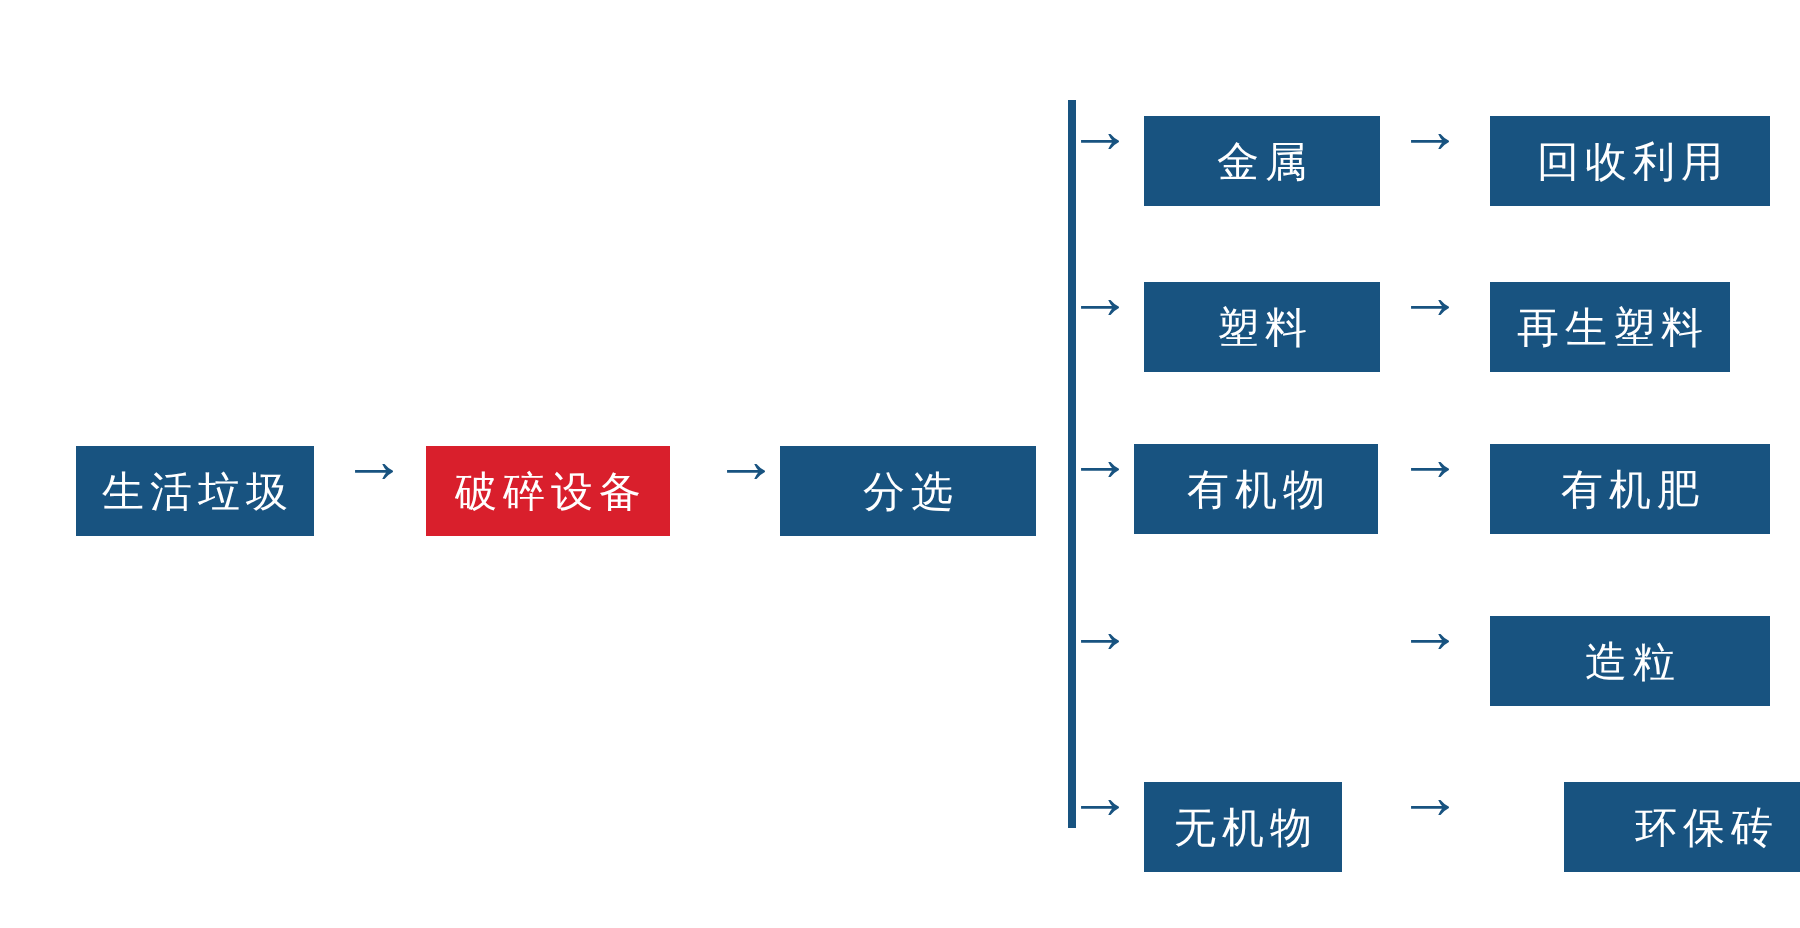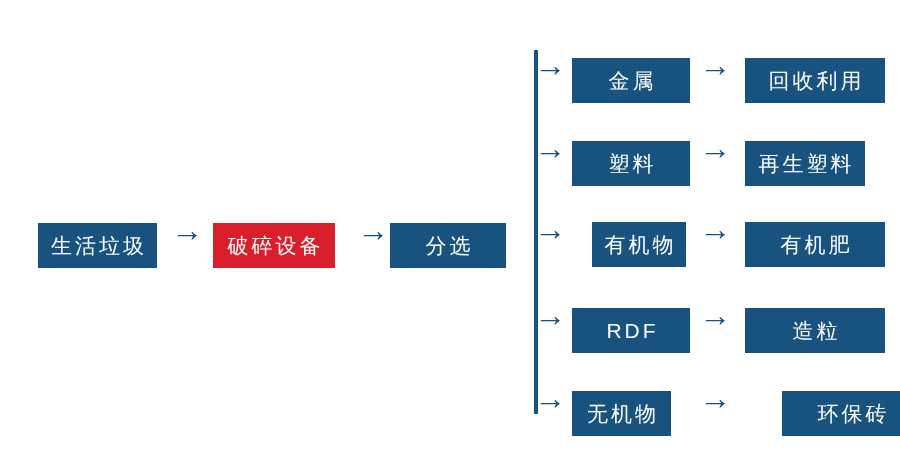--- a/index.html
+++ b/index.html
@@ -58,41 +58,40 @@
 </style>
 </head>
 <body>
 
 <div class="canvas">
 
   <div class="box" style="left:38px; top:207px; width:119px">生活垃圾</div>
   <span class="arrow" style="left:167px; top:207px">→</span>
   <div class="box red" style="left:213px; top:207px; width:122px">破碎设备</div>
   <span class="arrow" style="left:353px; top:207px">→</span>
-  <div class="box" style="left:390px; top:207px; width:116px">分选</div>
+  <div class="box" style="left:390px; top:207px; width:128px">分选</div>
 
   <div class="vline" style="left:534px; top:50px; height:364px"></div>
 
   <span class="arrow" style="left:530px; top:42px">→</span>
   <div class="box" style="left:572px; top:42px; width:118px">金属</div>
   <span class="arrow" style="left:695px; top:42px">→</span>
   <div class="box" style="left:745px; top:42px; width:140px">回收利用</div>
 
   <span class="arrow" style="left:530px; top:125px">→</span>
   <div class="box" style="left:572px; top:125px; width:118px">塑料</div>
   <span class="arrow" style="left:695px; top:125px">→</span>
   <div class="box" style="left:745px; top:125px; width:120px">再生塑料</div>
 
   <span class="arrow" style="left:530px; top:206px">→</span>
-  <div class="box" style="left:592px; top:206px; width:94px">有机物</div>
+  <div class="box" style="left:567px; top:206px; width:122px">有机物</div>
   <span class="arrow" style="left:695px; top:206px">→</span>
   <div class="box" style="left:745px; top:206px; width:140px">有机肥</div>
 
   <span class="arrow" style="left:530px; top:292px">→</span>
-  <div class="box" style="left:572px; top:292px; width:118px">RDF</div>
   <span class="arrow" style="left:695px; top:292px">→</span>
   <div class="box" style="left:745px; top:292px; width:140px">造粒</div>
 
   <span class="arrow" style="left:530px; top:375px">→</span>
   <div class="box" style="left:572px; top:375px; width:99px">无机物</div>
   <span class="arrow" style="left:695px; top:375px">→</span>
   <div class="box" style="left:782px; top:375px; width:140px">环保砖</div>
 
 </div>
 

